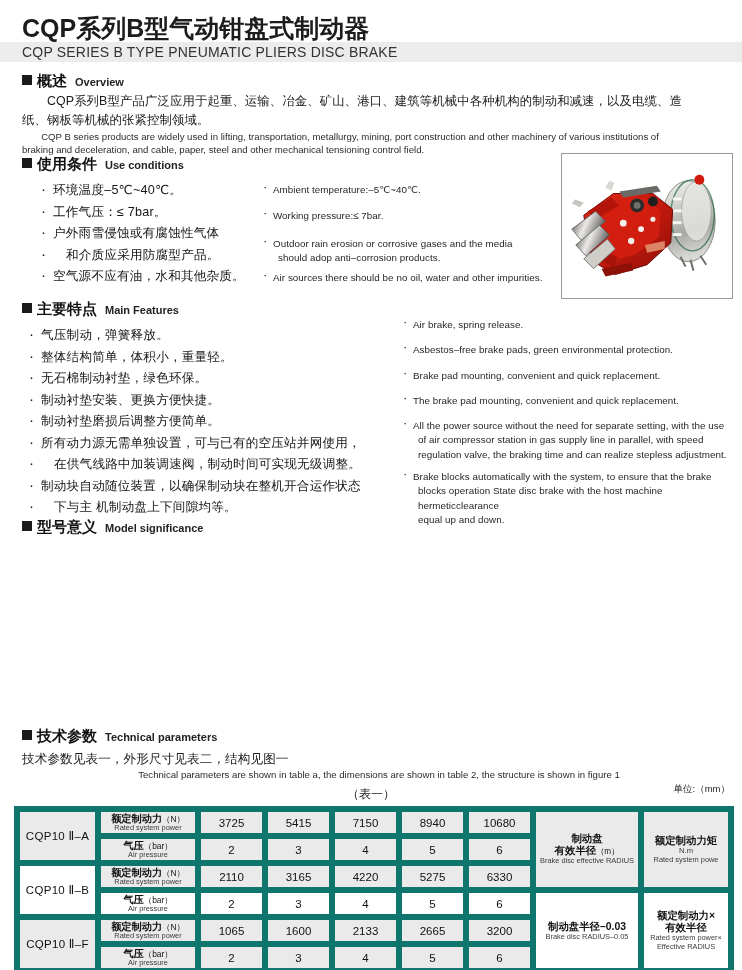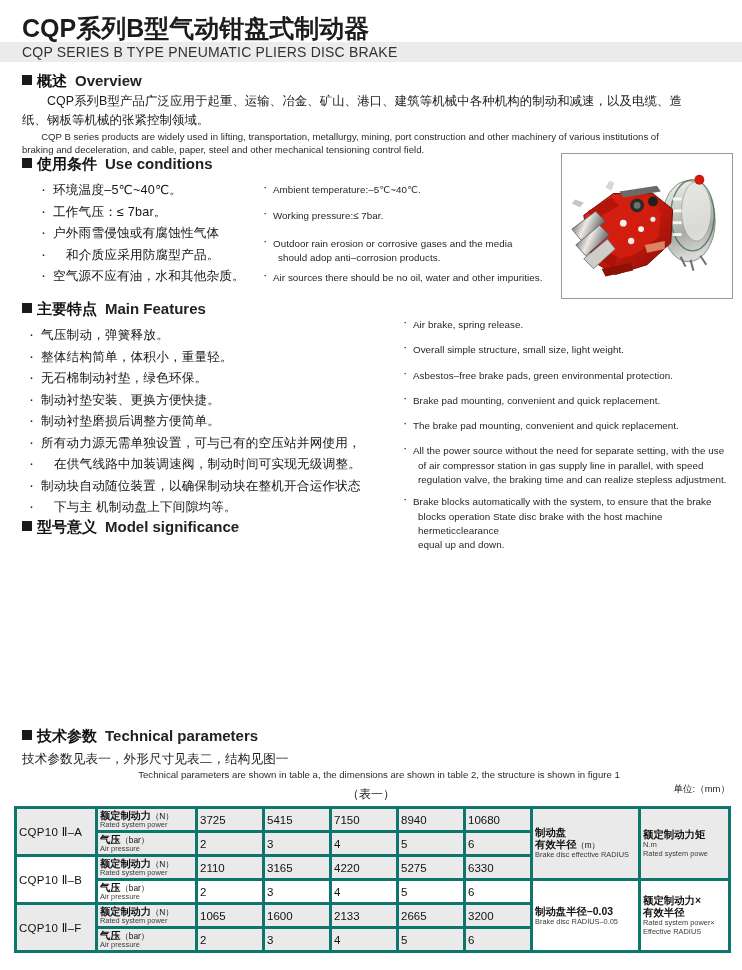--- a/index.html
+++ b/index.html
@@ -30,21 +30,21 @@
     color:#333; white-space:nowrap;
   }
 
   
   .sec-head { position:absolute; white-space:nowrap; }
   .sec-head .sq {
     display:inline-block; width:10px; height:10px; background:#1a1a1a;
     margin-right:5px; vertical-align:1px;
   }
   .sec-head .zh { font-size:15px; font-weight:700; color:#111; }
-  .sec-head .en { font-size:15px; font-weight:700; color:#222; margin-left:8px; }
+  .sec-head .en { font-size:11px; font-weight:700; color:#222; margin-left:8px; }
 
   
   .p-zh {
     position:absolute; font-size:12.4px; color:#1a1a1a; line-height:19px;
     letter-spacing:0.1px;
   }
   .p-en {
     position:absolute; font-size:9.6px; color:#2b2b2b; line-height:14.5px;
   }
 
@@ -85,22 +85,22 @@
     font-size:12px; color:#1a1a1a;
   }
   .tbl-unit {
     position:absolute; right:12px; top:783px; font-size:9.5px; color:#222;
   }
   table.params {
     position:absolute; left:14px; top:806px; width:714px;
     border-collapse:collapse; table-layout:fixed;
   }
   table.params td {
-    border:3px solid #0f766e;
-    vertical-align:middle;
+    border:6px solid #0f766e;
+    text-align:center; vertical-align:middle;
     padding:1px 2px;
   }
   td.model-cell { font-size:11.5px; color:#111; background:#eaeaea; letter-spacing:0.3px; }
   td.model-cell.alt { background:#ffffff;border-radius:20px; }
   td.rowlabel { background:#eaeaea; line-height:1.08; }
   td.rowlabel.alt { background:#ffffff; }
   td.rowlabel .zh { font-size:10.2px; color:#111; font-weight:700; display:block; }
   td.rowlabel .zh .u { font-weight:400; font-size:8.4px; }
   td.rowlabel .en { font-size:7.4px; color:#3a3a3a; display:block; }
   td.val { font-size:11.5px; color:#111; background:#eaeaea; height:23px; }
@@ -232,23 +232,20 @@
     <li style="padding-left:26px;">在供气线路中加装调速阀，制动时间可实现无级调整。</li>
     <li>制动块自动随位装置，以确保制动块在整机开合运作状态</li>
     <li style="padding-left:26px;">下与主 机制动盘上下间隙均等。</li>
   </ul>
 
   <ul class="blist en-list" style="left:402px; top:318px; width:336px;">
     <li style="margin-bottom:11px;">
       <span>Air brake, spring release.</span>
     </li>
     <li style="margin-bottom:11px;">
-      <span>Overall simple structure, small size, light weight.</span>
-    </li>
-    <li style="margin-bottom:11px;">
       <span>Asbestos–free brake pads, green environmental protection.</span>
     </li>
     <li style="margin-bottom:11px;">
       <span>Brake pad mounting, convenient and quick replacement.</span>
     </li>
     <li style="margin-bottom:11px;">
       <span>The brake pad mounting, convenient and quick replacement.</span>
     </li>
     <li style="margin-bottom:8px;">
       <span>All the power source without the need for separate setting, with the use</span>

